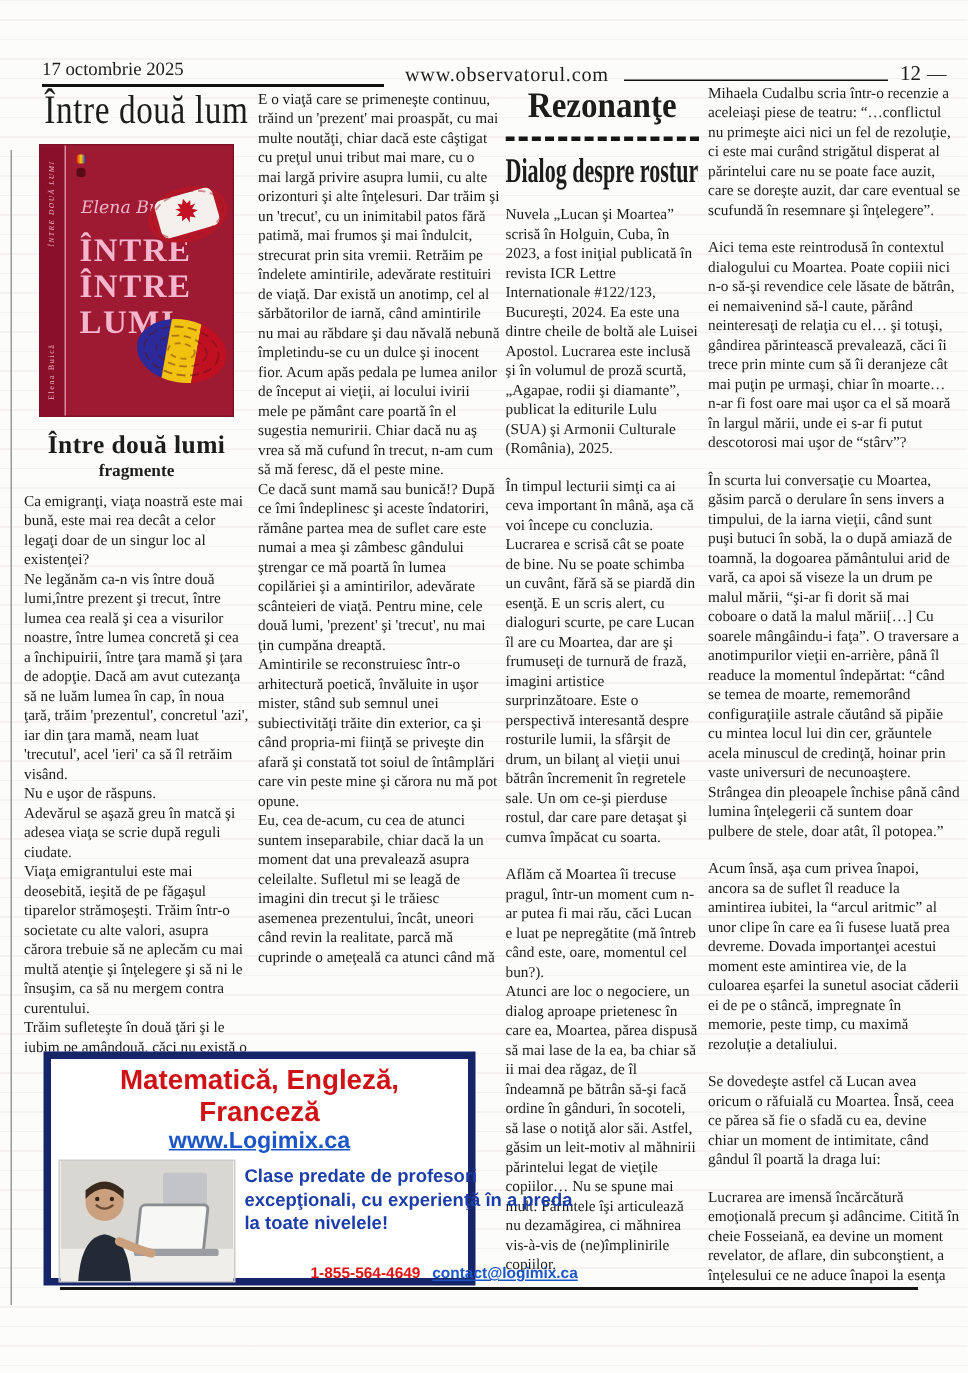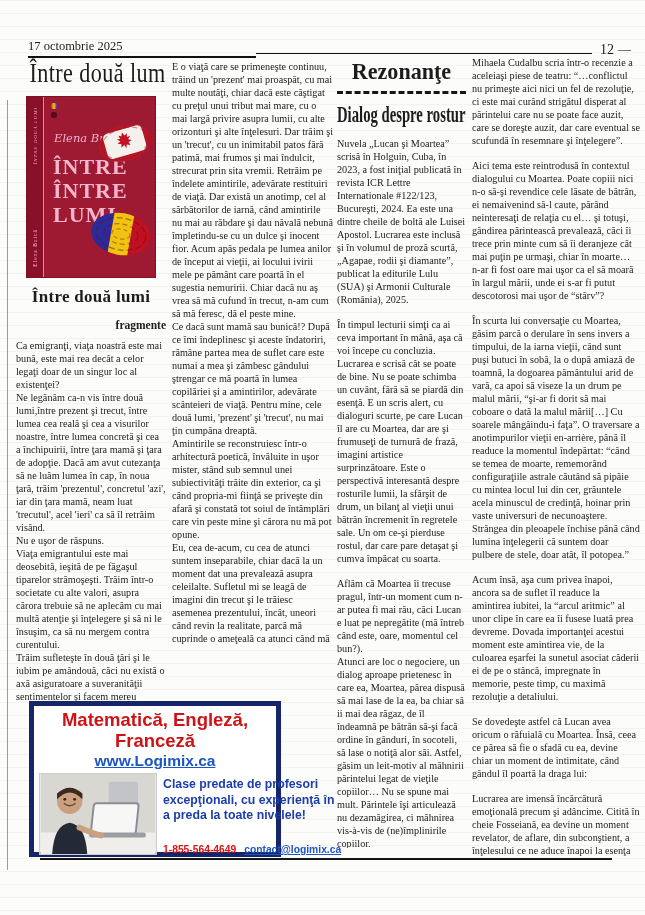--- a/index.html
+++ b/index.html
@@ -78,64 +78,65 @@
   .cover-title {
     position:absolute; top:58px; left:9px;
     color:#f4b6ce; font-weight:bold; font-size:22px; line-height:24px;
     letter-spacing:1px; font-family:"Liberation Serif", serif;
   }
   .egg { position:absolute; }
   .egg.canada { top:26px; right:2px; transform:rotate(-16deg); }
   .egg.romania { bottom:20px; right:3px; transform:rotate(10deg); }
   .frag-head { text-align:center; margin:2px 0 8px 0; }
   .frag-title { font-size:17px; font-weight:bold; letter-spacing:.3px; }
-  .frag-sub { font-size:11.5px; font-weight:bold; margin-top:12px;text-align:right; }
+  .frag-sub { font-size:11.5px; font-weight:bold; margin-top:1px; }
 
   
   .rez-title {
     text-align:center; font-size:24px; font-weight:600;
     transform:scaleX(0.92); transform-origin:center; margin-bottom:6px;
   }
   .rez-dashes { border-top:3.5px dashed #161616; margin:4px 0 8px 0; }
   .rez-headline {
     font-weight:bold; font-size:21px; white-space:nowrap;
     transform:scale(0.70,1.1); transform-origin:left center;
     margin:6px 0 10px 0; letter-spacing:0;
   }
 
   
   .ad {
-    position:absolute; left:29px; top:701px; width:252px; height:156px;
+    position:absolute; left:29px; top:701px; width:288px; height:156px;
     border:5px solid #16246a; background:#fff;
     font-family:"Liberation Sans", sans-serif;
     padding:3px 5px 4px 5px; display:flex; flex-direction:column;
   }
   .ad-line1 { color:#cf1215; font-weight:bold; font-size:18.5px; text-align:center; line-height:21px; }
   .ad-line2 { color:#cf1215; font-weight:bold; font-size:18px; text-align:center; line-height:20px; }
   .ad-url { color:#1b55c6; font-weight:bold; font-size:15.5px; text-align:center; text-decoration:underline; line-height:19px; display:block; }
   .ad-row { display:flex; margin-top:3px; flex:1; gap:6px; }
   .ad-photo { width:118px; height:82px; flex:0 0 auto; border:1px solid #ccc; }
   .ad-right { flex:1; display:flex; flex-direction:column; }
   .ad-body { color:#1c3ea8; font-weight:bold; font-size:12.3px; line-height:15.5px; margin-top:4px; }
   .ad-contact { margin-top:auto; font-size:10.3px; font-weight:bold; white-space:nowrap; }
-  .ad-phone { color:#e01111; }
+  .ad-phone { color:#e01111;margin-left:44px; }
   .ad-email { color:#1b55c6; margin-left:5px; }
 
   .bottom-rule { position:absolute; left:40px; top:858px; width:572px; height:2px; background:#151515; }
 </style>
 </head>
 <body>
 
 <div class="page">
   <div class="left-rule"></div>
 
   <header class="masthead">
     <div class="date-wrap">
       <span>17 octombrie 2025</span>
     </div>
+    <span class="site">www.observatorul.com</span>
     <span class="mid-rule"></span>
     <span class="pagenum">12</span>
     <span class="dash">—</span>
   </header>
 
   <section class="col" id="col1">
     <h1 class="art-title">Între două lumi</h1>
 
     <div class="book-cover">
       <div class="spine">
@@ -178,20 +179,21 @@
     </div>
 
     <div class="frag-head">
       <div class="frag-title">Între două lumi</div>
       <div class="frag-sub">fragmente</div>
     </div>
 
     <p>Ca emigranţi, viaţa noastră este mai bună, este mai rea decât a celor legaţi doar de un singur loc al existenţei?</p>
     <p>Ne legănăm ca-n vis între două lumi,între prezent şi trecut, între lumea cea reală şi cea a visurilor noastre, între lumea concretă şi cea a închipuirii, între ţara mamă şi ţara de adopţie. Dacă am avut cutezanţa să ne luăm lumea în cap, în noua ţară, trăim 'prezentul', concretul 'azi', iar din ţara mamă, neam luat 'trecutul', acel 'ieri' ca să îl retrăim visând.</p>
     <p>Nu e uşor de răspuns.</p>
+    <p>Adevărul se aşază greu în matcă şi adesea viaţa se scrie după reguli ciudate.</p>
     <p>Viaţa emigrantului este mai deosebită, ieşită de pe făgaşul tiparelor strămoşeşti. Trăim într-o societate cu alte valori, asupra cărora trebuie să ne aplecăm cu mai multă atenţie şi înţelegere şi să ni le însuşim, ca să nu mergem contra curentului.</p>
     <p>Trăim sufleteşte în două ţări şi le iubim pe amândouă, căci nu există o axă asiguratoare a suveranităţii sentimentelor şi facem mereu balansul între cele două lumi.</p>
 
   </section>
 
   <section class="col" id="col2">
     <p>E o viaţă care se primeneşte continuu, trăind un 'prezent' mai proaspăt, cu mai multe noutăţi, chiar dacă este câştigat cu preţul unui tribut mai mare, cu o mai largă privire asupra lumii, cu alte orizonturi şi alte înţelesuri. Dar trăim şi un 'trecut', cu un inimitabil patos fără patimă, mai frumos şi mai îndulcit, strecurat prin sita vremii. Retrăim pe îndelete amintirile, adevărate restituiri de viaţă. Dar există un anotimp, cel al sărbătorilor de iarnă, când amintirile nu mai au răbdare şi dau năvală nebună împletindu-se cu un dulce şi inocent fior. Acum apăs pedala pe lumea anilor de început ai vieţii, ai locului ivirii mele pe pământ care poartă în el sugestia nemuririi. Chiar dacă nu aş vrea să mă cufund în trecut, n-am cum să mă feresc, dă el peste mine.</p>
     <p>Ce dacă sunt mamă sau bunică!? După ce îmi îndeplinesc şi aceste îndatoriri, rămâne partea mea de suflet care este numai a mea şi zâmbesc gândului ştrengar ce mă poartă în lumea copilăriei şi a amintirilor, adevărate scânteieri de viaţă. Pentru mine, cele două lumi, 'prezent' şi 'trecut', nu mai ţin cumpăna dreaptă.</p>
     <p>Amintirile se reconstruiesc într-o arhitectură poetică, învăluite in uşor mister, stând sub semnul unei subiectivităţi trăite din exterior, ca şi când propria-mi fiinţă se priveşte din afară şi constată tot soiul de întâmplări care vin peste mine şi cărora nu mă pot opune.</p>
     <p>Eu, cea de-acum, cu cea de atunci suntem inseparabile, chiar dacă la un moment dat una prevalează asupra celeilalte. Sufletul mi se leagă de imagini din trecut şi le trăiesc asemenea prezentului, încât, uneori când revin la realitate, parcă mă cuprinde o ameţeală ca atunci când mă ridic prea repede din pat. Trăiesc trecutul ca un dinadins al prezentului. Călătorind în trecut, toată fiinţa mi se pune în mişcare, mă scoate din lumea concretă a vieţii zilnice şi mă  trimite in lumea mai largă a amintirilor.</p>

